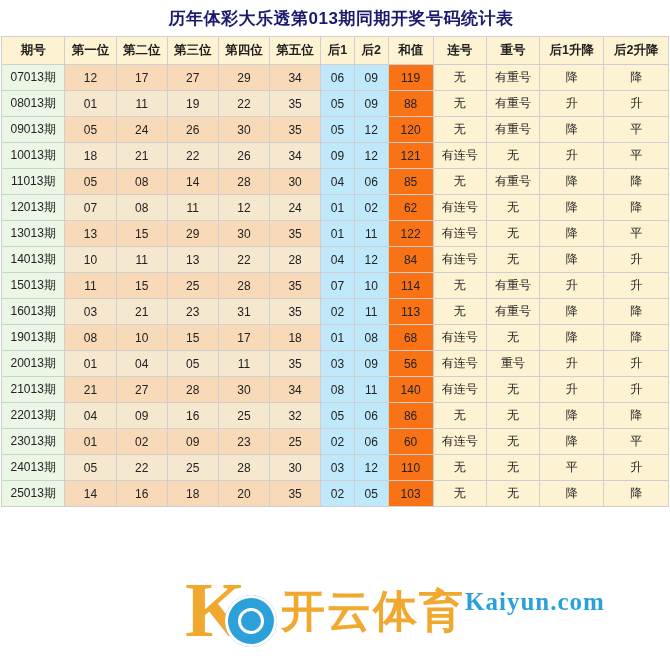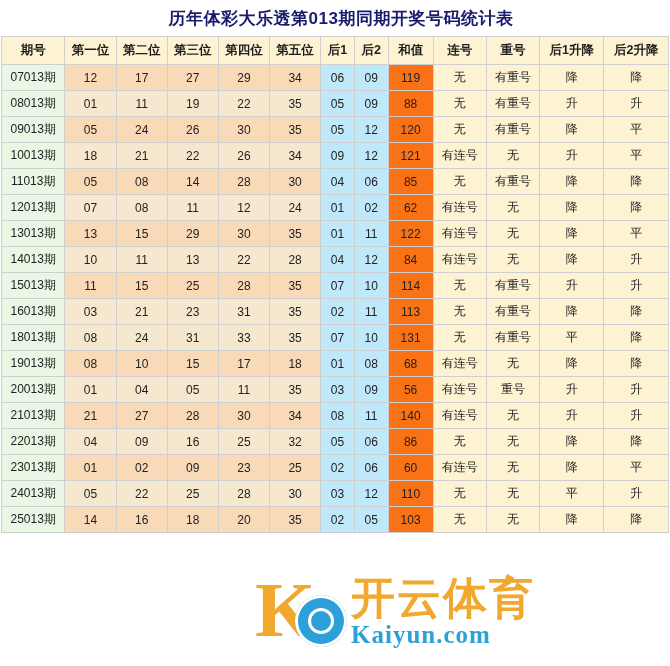--- a/index.html
+++ b/index.html
@@ -117,21 +117,21 @@
     content: "";
     position: absolute;
     left: 13px; top: 13px;
     width: 26px; height: 26px;
     border-radius: 50%;
     border: 3px solid #ffffff;
     box-sizing: border-box;
   }
   .wm-text {
     display: flex;
-    flex-direction: column;
+    flex-direction: row;
     justify-content: center;
     line-height: 1.05;
   }
   .wm-cn {
     font-size: 44px;
     font-weight: bold;
     color: #f0a11e;
     letter-spacing: 2px;
     font-family: "Liberation Serif", serif;
   }
@@ -328,35 +328,20 @@
           <td class="c-ball-alt">35</td>
           <td class="c-back">02</td>
           <td class="c-back">11</td>
           <td class="c-sum">113</td>
           <td class="c-lian">无</td>
           <td class="c-chong">有重号</td>
           <td class="c-ud">降</td>
           <td class="c-ud">降</td>
         </tr>
         <tr>
-          <td class="c-issue">18013期</td>
-          <td class="c-ball-alt">08</td>
-          <td class="c-ball-alt">24</td>
-          <td class="c-ball-alt">31</td>
-          <td class="c-ball-alt">33</td>
-          <td class="c-ball-alt">35</td>
-          <td class="c-back">07</td>
-          <td class="c-back">10</td>
-          <td class="c-sum">131</td>
-          <td class="c-lian">无</td>
-          <td class="c-chong">有重号</td>
-          <td class="c-ud">平</td>
-          <td class="c-ud">降</td>
-        </tr>
-        <tr>
           <td class="c-issue">19013期</td>
           <td class="c-ball">08</td>
           <td class="c-ball">10</td>
           <td class="c-ball">15</td>
           <td class="c-ball">17</td>
           <td class="c-ball">18</td>
           <td class="c-back">01</td>
           <td class="c-back">08</td>
           <td class="c-sum">68</td>
           <td class="c-lian">有连号</td>

